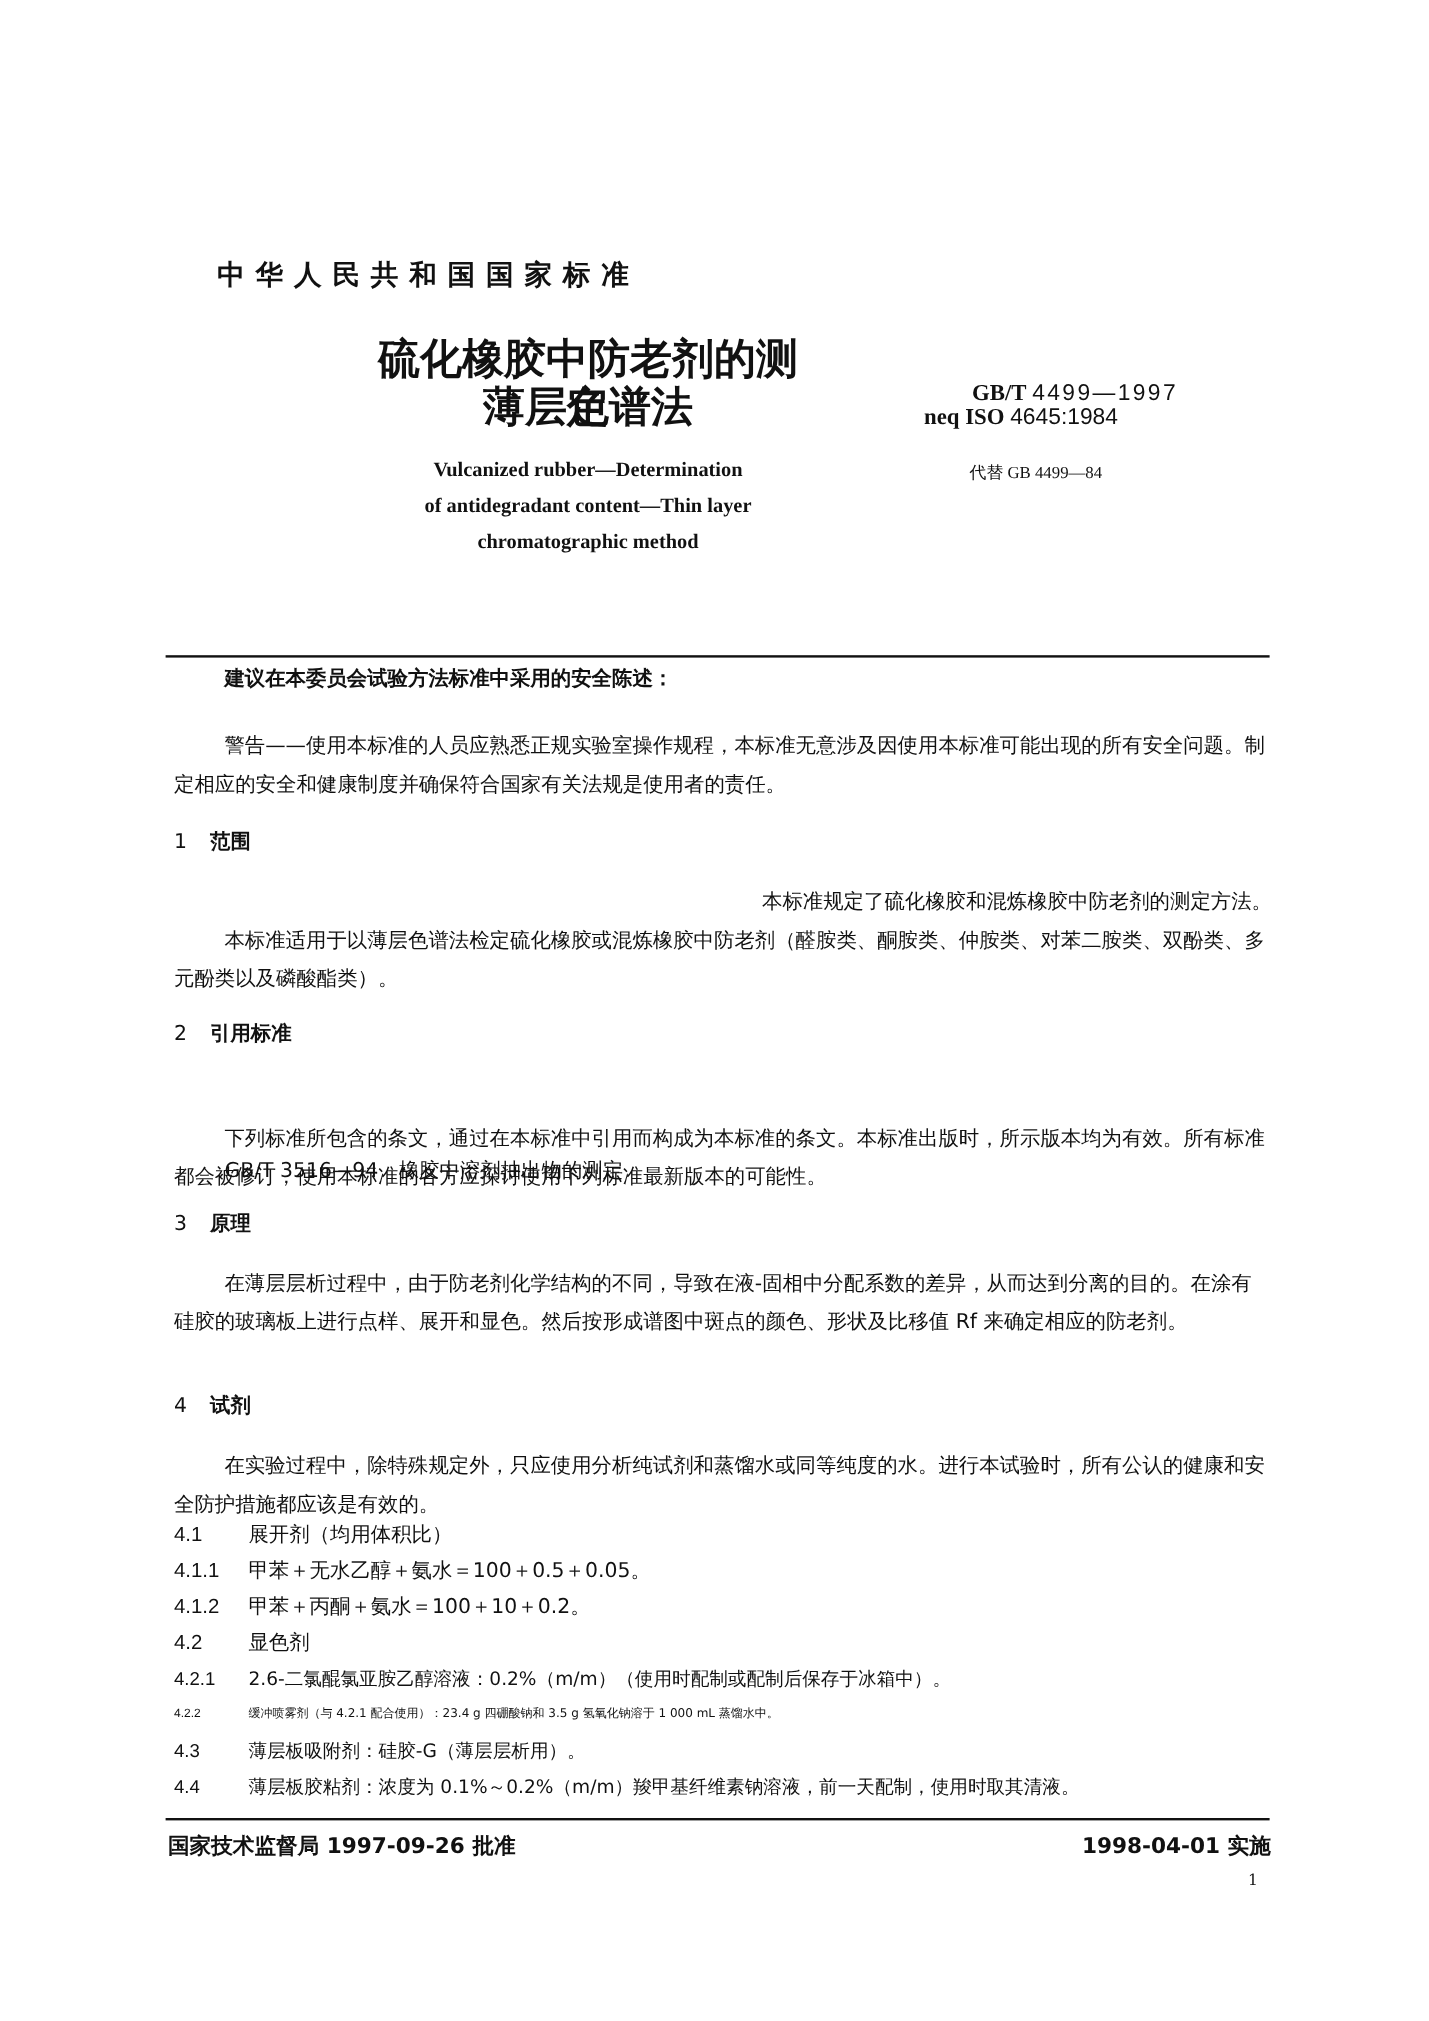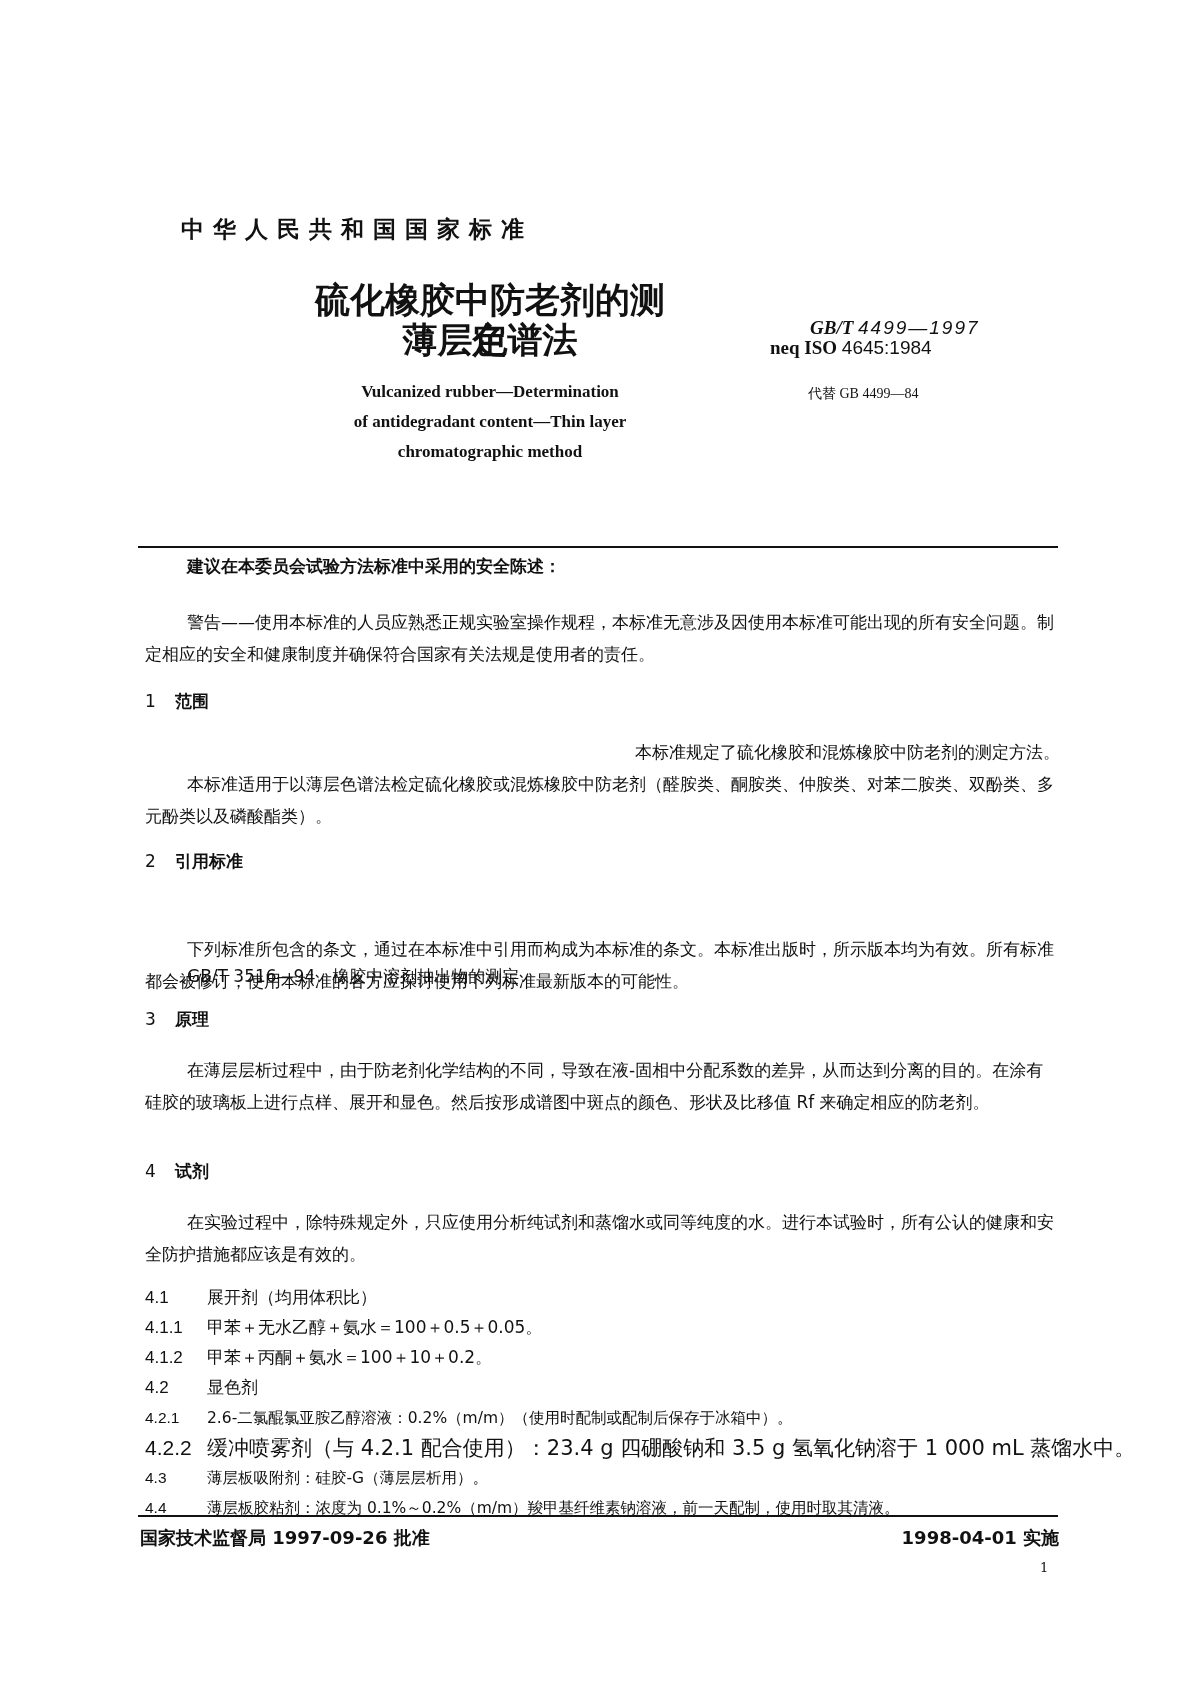--- a/index.html
+++ b/index.html
@@ -15,38 +15,38 @@
   .std-no { left: 770px; top: 318px; font-family: "Liberation Serif", serif; font-size: 19px; line-height: 20px; }
   .std-no .mono { font-family: "Liberation Sans", sans-serif; font-weight: normal; letter-spacing: 2px; }
   .std-no b { font-weight: bold; }
   .std-rep { left: 808px; top: 385px; font-size: 14px; font-family: "Liberation Serif", serif; }
   .rule { left: 138px; width: 920px; height: 0; border-top: 2px solid #111; }
   .para { left: 145px; width: 915px; font-size: 17px; line-height: 32px; font-family: "DejaVu Sans", sans-serif; }
   .indent { text-indent: 42px; }
   .sec { left: 145px; font-size: 17px; font-family: "DejaVu Sans", sans-serif; font-weight: bold; }
   .sec .num { display: inline-block; width: 30px; font-weight: normal; }
   .item { left: 145px; font-size: 17px; line-height: 30px; font-family: "DejaVu Sans", sans-serif; white-space: nowrap; }
-  .item .num { display: inline-block; min-width: 62px; font-family: "Liberation Sans", sans-serif; margin-top: 19px; }
+  .item .num { display: inline-block; min-width: 62px; font-family: "Liberation Sans", sans-serif; }
   .footer { font-family: "DejaVu Sans", sans-serif; font-weight: bold; font-size: 18px; top: 1526px; }
   .pageno { left: 1040px; top: 1560px; font-size: 13px; }
 </style>
 </head>
 <body>
 
 <div class="abs header-org">中华人民共和国国家标准</div>
 
 <div class="abs title-cn" style="top:280px;">硫化橡胶中防老剂的测定</div>
 <div class="abs title-cn" style="top:320px;">薄层色谱法</div>
 
 <div class="abs title-en" style="top:376px;">Vulcanized rubber—Determination</div>
 <div class="abs title-en" style="top:406px;">of antidegradant content—Thin layer</div>
 <div class="abs title-en" style="top:436px;">chromatographic method</div>
 
 <div class="abs std-no">
-  <div style="padding-left:40px;font-style:italic;"><b>GB/T</b> <span class="mono">4499—1997</span></div>
+  <div style="padding-left:40px;"><b>GB/T</b> <span class="mono">4499—1997</span></div>
   <div><b>neq ISO</b> <span class="mono" style="letter-spacing:0">4645:1984</span></div>
 </div>
 <div class="abs std-rep">代替 GB 4499—84</div>
 
 <div class="abs rule" style="top:546px;"></div>
 
 <div class="abs para indent" style="top:550px;font-weight:bold;">建议在本委员会试验方法标准中采用的安全陈述：</div>
 <div class="abs para indent" style="top:606px;">警告——使用本标准的人员应熟悉正规实验室操作规程，本标准无意涉及因使用本标准可能出现的所有安全问题。制定相应的安全和健康制度并确保符合国家有关法规是使用者的责任。</div>
 
 <div class="abs sec" style="top:690px;">
@@ -69,21 +69,21 @@
 <div class="abs sec" style="top:1160px;">
   <span class="num">4</span><span>试剂</span>
 </div>
 <div class="abs para indent" style="top:1206px;">在实验过程中，除特殊规定外，只应使用分析纯试剂和蒸馏水或同等纯度的水。进行本试验时，所有公认的健康和安全防护措施都应该是有效的。</div>
 
 <div class="abs item" style="top:1264px;"><span class="num">4.1</span><span>展开剂（均用体积比）</span></div>
 <div class="abs item" style="top:1294px;"><span class="num">4.1.1</span><span>甲苯＋无水乙醇＋氨水＝100＋0.5＋0.05。</span></div>
 <div class="abs item" style="top:1324px;"><span class="num">4.1.2</span><span>甲苯＋丙酮＋氨水＝100＋10＋0.2。</span></div>
 <div class="abs item" style="top:1354px;"><span class="num">4.2</span><span>显色剂</span></div>
 <div class="abs item" style="top:1384px; font-size:15.5px;"><span class="num">4.2.1</span><span>2.6-二氯醌氯亚胺乙醇溶液：0.2%（m/m）（使用时配制或配制后保存于冰箱中）。</span></div>
-<div class="abs item" style="top:1414px; font-size:21px;"><span class="num">4.2.2</span><span>缓冲喷雾剂（与 4.2.1 配合使用）：23.4 g 四硼酸钠和 3.5 g 氢氧化钠溶于 1 000 mL 蒸馏水中。</span></div>
+<div class="abs item" style="top:1414px; font-size:10px;"><span class="num">4.2.2</span><span>缓冲喷雾剂（与 4.2.1 配合使用）：23.4 g 四硼酸钠和 3.5 g 氢氧化钠溶于 1 000 mL 蒸馏水中。</span></div>
 <div class="abs item" style="top:1444px; font-size:15.5px;"><span class="num">4.3</span><span>薄层板吸附剂：硅胶-G（薄层层析用）。</span></div>
 <div class="abs item" style="top:1474px; font-size:15.5px;"><span class="num">4.4</span><span>薄层板胶粘剂：浓度为 0.1%～0.2%（m/m）羧甲基纤维素钠溶液，前一天配制，使用时取其清液。</span></div>
 
 <div class="abs rule" style="top:1515px;"></div>
 
 <div class="abs footer" style="left:140px;">国家技术监督局 1997-09-26 批准</div>
 <div class="abs footer" style="right:132px;">1998-04-01 实施</div>
 <div class="abs pageno">1</div>
 
 </body></html>

